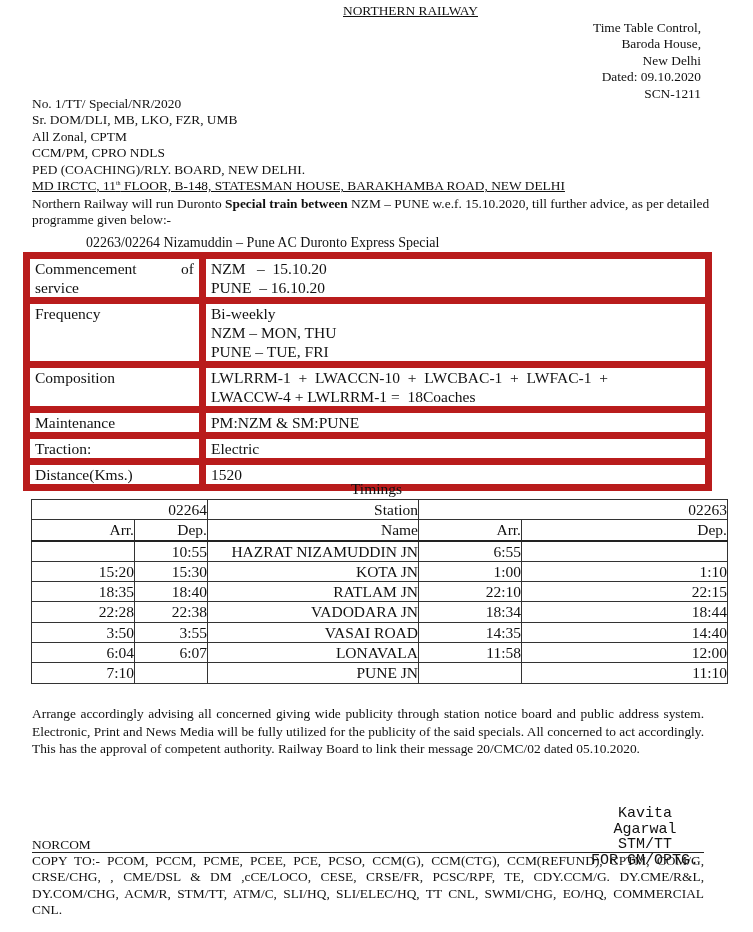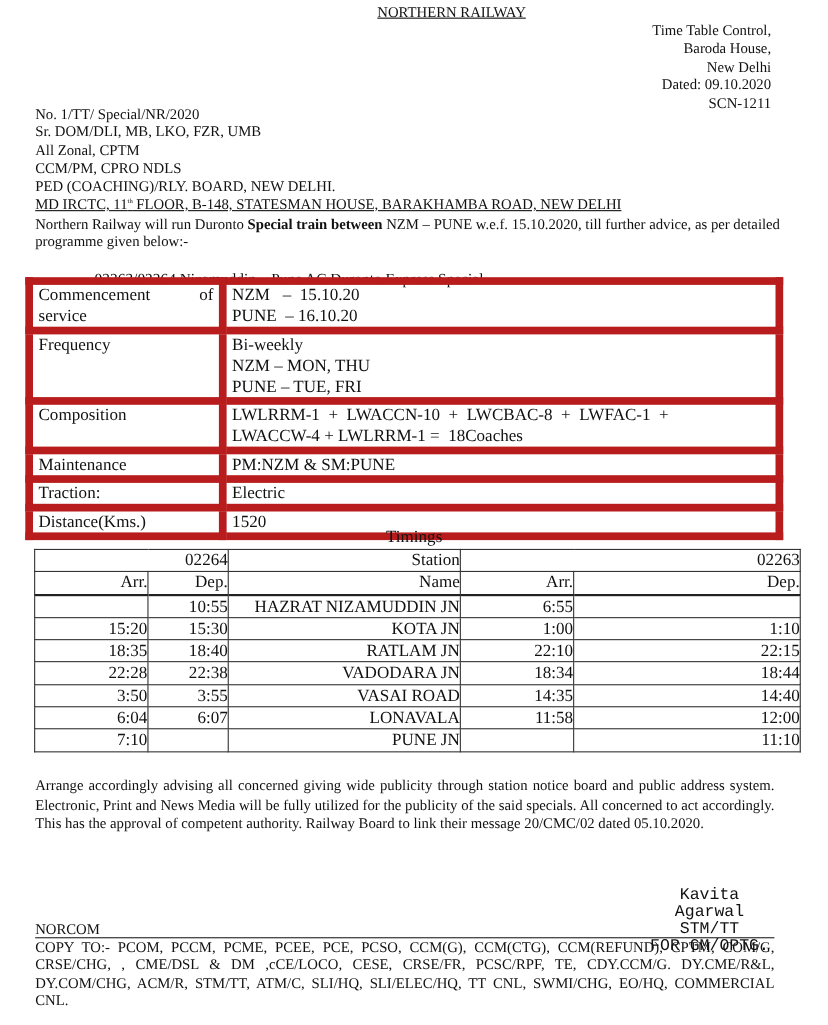--- a/index.html
+++ b/index.html
@@ -11,21 +11,21 @@
     line-height: 16px;
   }
   .abs { position: absolute; }
   .u { text-decoration: underline; }
   .title { left: 0; width: 753px; top: 3px; text-align: center; font-size: 13.4px; padding-left: 34px; }
   .office { right: 52px; top: 20px; text-align: right; font-size: 13.4px; line-height: 16.4px; }
   .addr { left: 32px; top: 96px; font-size: 13.4px; line-height: 16.4px; }
   .addr div { white-space: nowrap; }
   .intro { left: 32px; top: 196px; width: 680px; font-size: 13.4px; line-height: 16.4px; }
   .intro b { font-weight: bold; }
-  .train-title { left: 86px; top: 235px; font-size: 14px; margin-top: 12px; }
+  .train-title { left: 86px; top: 235px; font-size: 14px; }
   sup.tiny { font-size: 6px; vertical-align: super; line-height: 0; }
 
   table { border-collapse: collapse; }
   .details {
     position: absolute; left: 23px; top: 252px; width: 689px;
     border: 2px solid #222;
     font-size: 15.5px; line-height: 19px;
   }
   .details td { border: 7px solid #b91c1c; padding: 0 5px; vertical-align: top; }
   .details tr { border-bottom: 2px solid #222; }
@@ -92,21 +92,21 @@
     <td class="k">Frequency</td>
     <td>
       <div>Bi-weekly</div>
       <div>NZM – MON, THU</div>
       <div>PUNE – TUE, FRI</div>
     </td>
   </tr>
   <tr>
     <td class="k">Composition</td>
     <td>
-      <div style="white-space:pre">LWLRRM-1  +  LWACCN-10  +  LWCBAC-8  +  LWFAC-1  +</div>
+      <div style="white-space:pre">LWLRRM-1  +  LWACCN-10  +  LWCBAC-1  +  LWFAC-1  +</div>
       <div style="white-space:pre">LWACCW-4 + LWLRRM-1 =  18Coaches</div>
     </td>
   </tr>
   <tr>
     <td class="k">Maintenance</td>
     <td>PM:NZM &amp; SM:PUNE</td>
   </tr>
   <tr>
     <td class="k">Traction:</td>
     <td>Electric</td>

